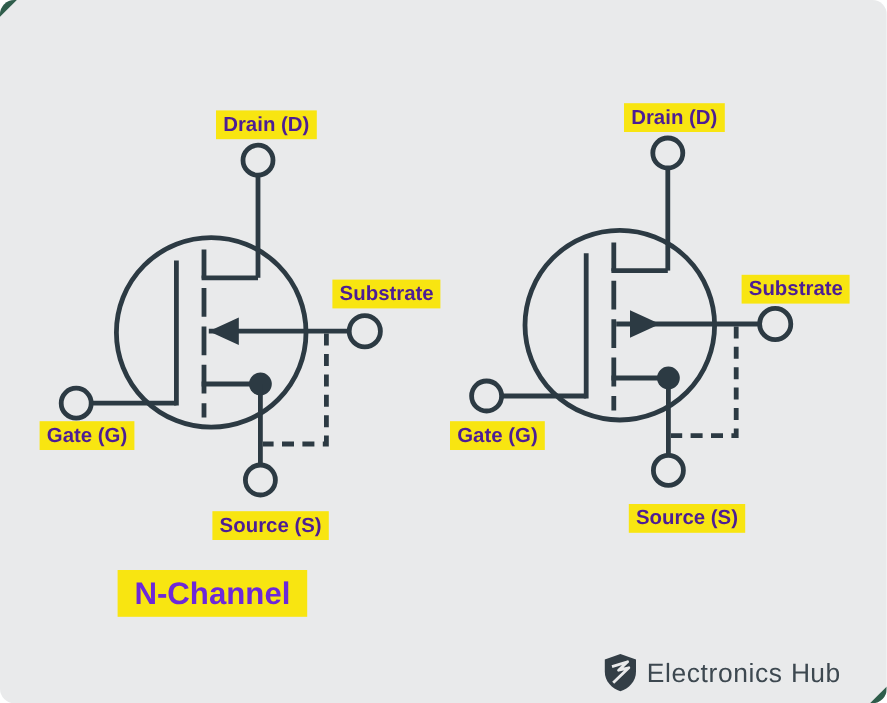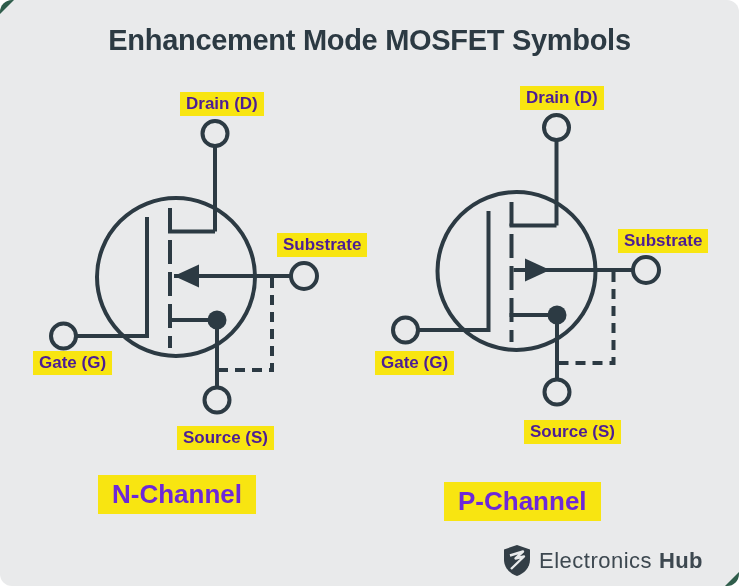--- a/index.html
+++ b/index.html
@@ -51,31 +51,30 @@
     position: absolute;
     left: 502px; top: 544px;
     display: flex;
     align-items: center;
     gap: 7px;
     color: #3d4850;
     font-size: 22px;
     justify-content: space-between;
   }
   .logo .brand-regular { font-weight: 400; letter-spacing: 0.5px; }
-  .logo .brand-bold { font-weight: 700; letter-spacing: 0.3px; }
+  .logo .brand-bold { font-weight: 400; letter-spacing: 0.3px; }
 </style>
 </head>
 <body>
 
 <div class="card">
 
   <div class="corner tl"></div>
   <div class="corner br"></div>
 
-  <h1 class="title">Enhancement Mode MOSFET Symbols</h1>
 
   <svg class="schematic" width="739" height="586" viewBox="0 0 739 586">
 
     <g stroke="#2c3a43" stroke-width="4" fill="none">
       <circle cx="176" cy="277" r="79"></circle>
       <line x1="147" y1="217" x2="147" y2="338"></line>
       <line x1="147" y1="336" x2="76" y2="336"></line>
       <line x1="170" y1="208" x2="170" y2="348" stroke-dasharray="24 8"></line>
       <line x1="168" y1="231.5" x2="215" y2="231.5"></line>
       <line x1="215" y1="231.5" x2="215" y2="146"></line>
@@ -115,21 +114,20 @@
   <div class="lbl" style="left:277px; top:233px">Substrate</div>
   <div class="lbl" style="left:33px;  top:351px">Gate (G)</div>
   <div class="lbl" style="left:177px; top:426px">Source (S)</div>
 
   <div class="lbl" style="left:520px; top:86px">Drain (D)</div>
   <div class="lbl" style="left:618px; top:229px">Substrate</div>
   <div class="lbl" style="left:375px; top:351px">Gate (G)</div>
   <div class="lbl" style="left:524px; top:420px">Source (S)</div>
 
   <div class="lbl-big" style="left:98px;  top:475px">N-Channel</div>
-  <div class="lbl-big" style="left:444px; top:482px">P-Channel</div>
 
   <div class="logo">
     <svg width="30" height="33" viewBox="0 0 30 33">
       <path d="M15 1 L28 5.5 V15.5 C28 24 22 29.5 15 32 C8 29.5 2 24 2 15.5 V5.5 Z" fill="#333e46"></path>
       <path d="M8 11.5 L21 7.5 L13.5 14.5 L22 12.5 L9 25" fill="none" stroke="#e9eaeb" stroke-width="2.4" stroke-linejoin="round"></path>
     </svg>
     <span class="brand-regular">Electronics</span>
       <span class="brand-bold">Hub</span>
   </div>
 

